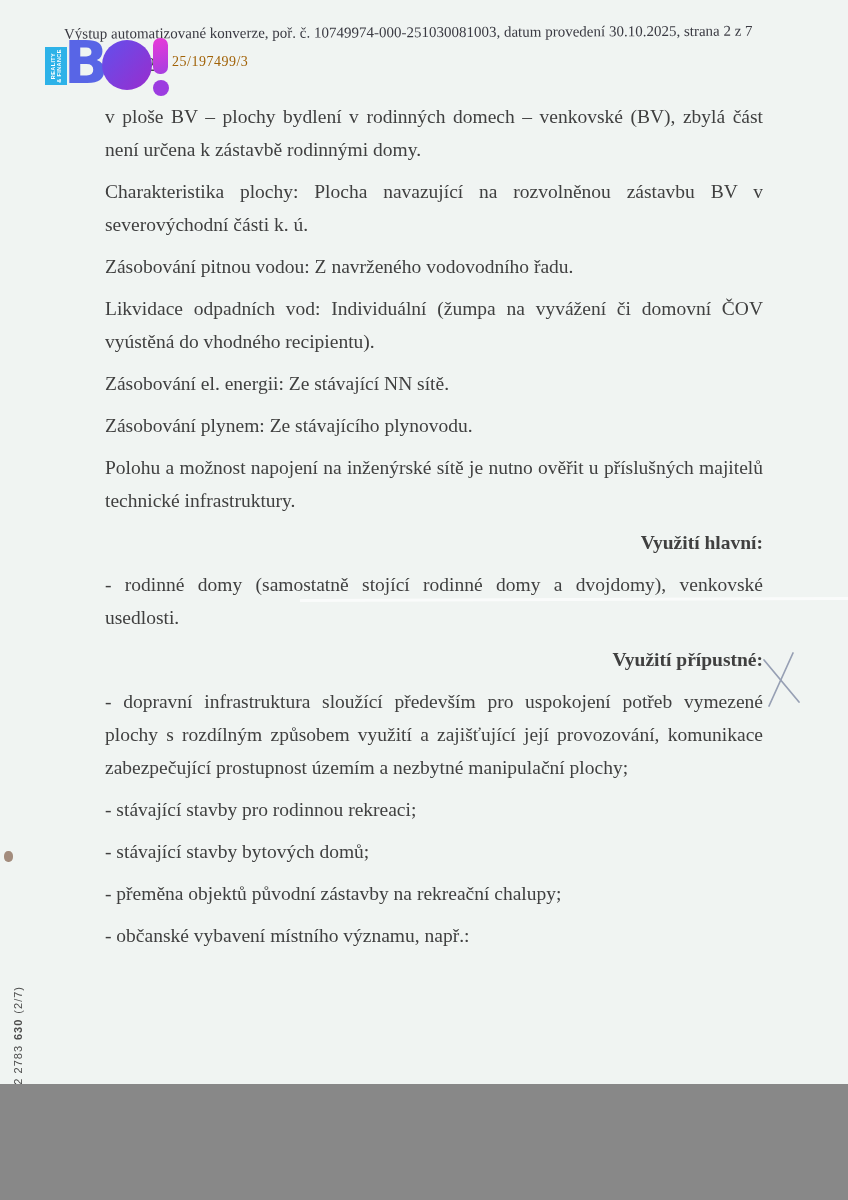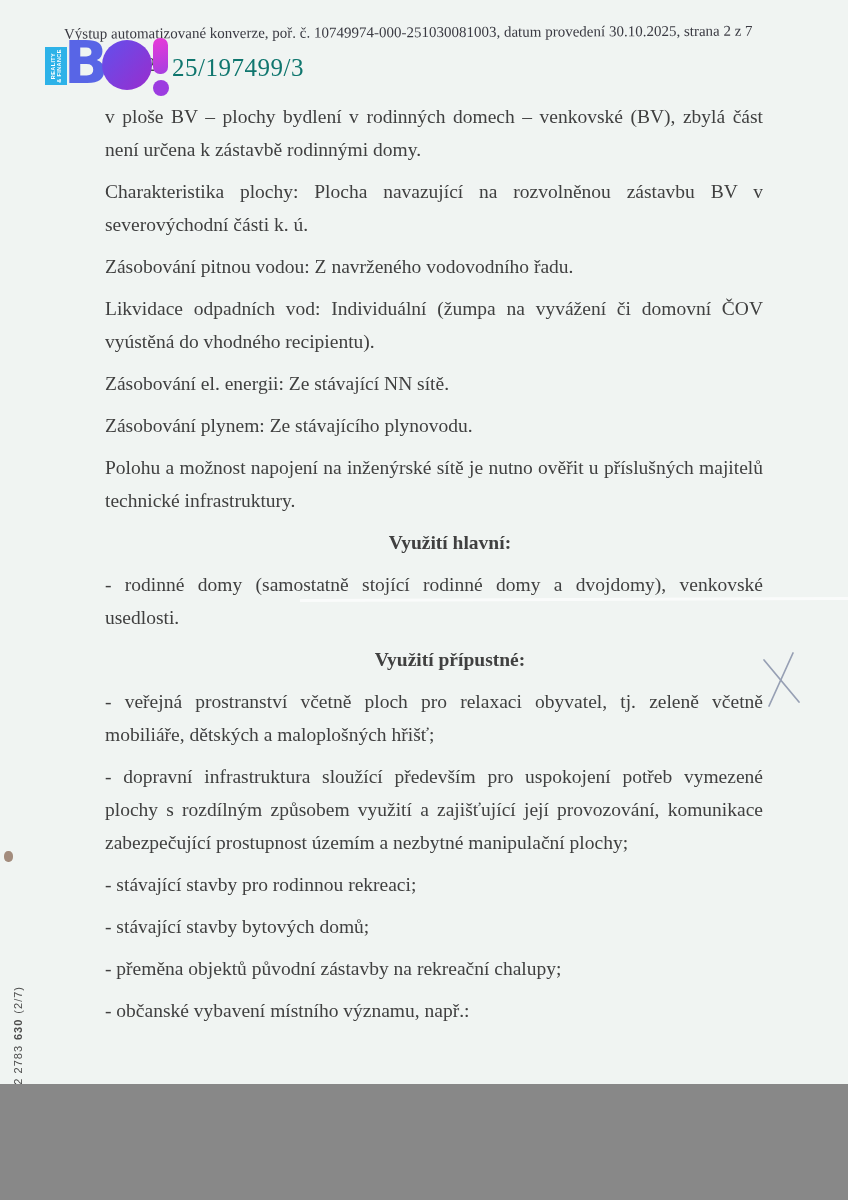--- a/index.html
+++ b/index.html
@@ -9,21 +9,21 @@
     background:#f0f4f2;overflow:hidden;
     font-family:"Liberation Serif","DejaVu Serif",serif;color:#3b3b43;
   }
   
   .conv-header{
     position:absolute;left:64px;top:24px;width:760px;
     font-size:15px;white-space:nowrap;color:#3a3a42;
     transform:rotate(-0.25deg);
   }
   .doc-number-frag{position:absolute;left:146px;top:54px;font-size:19px;color:#45454d;}
-  .doc-number{position:absolute;left:172px;top:54px;font-size:25px;color:#0f766e;letter-spacing:.5px;}
+  .doc-number{position:absolute;left:172px;top:54px;font-size:14px;color:#a16207;letter-spacing:.5px;}
   
   .logo{position:absolute;left:45px;top:36px;width:132px;height:64px;z-index:2;}
   .logo-side{
     position:absolute;left:0;top:11px;width:22px;height:38px;background:#2db2e8;
     display:flex;align-items:center;justify-content:center;
   }
   .logo-side-text{
     transform:rotate(-90deg);white-space:nowrap;
     font-family:"Liberation Sans",sans-serif;font-weight:bold;
     font-size:5.5px;line-height:6px;letter-spacing:.4px;color:#fff;text-align:center;
@@ -39,21 +39,21 @@
   .logo-bang-bar{position:absolute;left:108px;top:2px;width:15px;height:36px;border-radius:7px;
     background:linear-gradient(165deg,#e23ad9 10%,#a83fe0 95%);}
   .logo-bang-dot{position:absolute;left:108px;top:44px;width:16px;height:16px;border-radius:50%;
     background:#9c3ce0;}
   
   .doc-body{
     position:absolute;left:105px;top:100px;width:658px;
     font-size:19.5px;line-height:33px;text-align:justify;color:#404040;
   }
   .doc-body p{margin:0 0 9px 0;}
-  .doc-body p.h{font-weight:bold;text-align:center;margin-top:7px;margin-left:32px;}
+  .doc-body p.h{font-weight:bold;text-align:right;margin-top:7px;margin-left:32px;}
   
   .pencil-x{position:absolute;left:757px;top:648px;width:52px;height:62px;}
   .pencil-x line{stroke:#97a0b4;stroke-width:1.7;stroke-linecap:round;}
   
   .margin-note{
     position:absolute;left:12px;top:1106px;transform-origin:0 0;transform:rotate(-90deg);
     white-space:nowrap;font-family:"Liberation Sans","DejaVu Sans",sans-serif;
     font-size:11px;letter-spacing:1px;color:#4c4c4c;
   }
   .margin-note .b{font-weight:bold;}
@@ -100,21 +100,20 @@
     <p>v ploše BV – plochy bydlení v rodinných domech – venkovské (BV), zbylá část není určena k zástavbě rodinnými domy.</p>
     <p>Charakteristika plochy: Plocha navazující na rozvolněnou zástavbu BV v severovýchodní části k. ú.</p>
     <p>Zásobování pitnou vodou: Z navrženého vodovodního řadu.</p>
     <p>Likvidace odpadních vod: Individuální (žumpa na vyvážení či domovní ČOV vyústěná do vhodného recipientu).</p>
     <p>Zásobování el. energii: Ze stávající NN sítě.</p>
     <p>Zásobování plynem: Ze stávajícího plynovodu.</p>
     <p>Polohu a možnost napojení na inženýrské sítě je nutno ověřit u příslušných majitelů technické infrastruktury.</p>
     <p class="h">Využití hlavní:</p>
     <p>- rodinné domy (samostatně stojící rodinné domy a dvojdomy), venkovské usedlosti.</p>
     <p class="h">Využití přípustné:</p>
-    <p>- veřejná prostranství včetně ploch pro relaxaci obyvatel, tj. zeleně včetně mobiliáře, dětských a maloplošných hřišť;</p>
     <p>- dopravní infrastruktura sloužící především pro uspokojení potřeb vymezené plochy s rozdílným způsobem využití a zajišťující její provozování, komunikace zabezpečující prostupnost územím a nezbytné manipulační plochy;</p>
     <p>- stávající stavby pro rodinnou rekreaci;</p>
     <p>- stávající stavby bytových domů;</p>
     <p>- přeměna objektů původní zástavby na rekreační chalupy;</p>
     <p>- občanské vybavení místního významu, např.:</p>
   </div>
 
   <svg class="pencil-x" viewBox="0 0 52 62">
     <line x1="36" y1="5" x2="12" y2="58"></line>
     <line x1="7" y1="12" x2="42" y2="54"></line>

